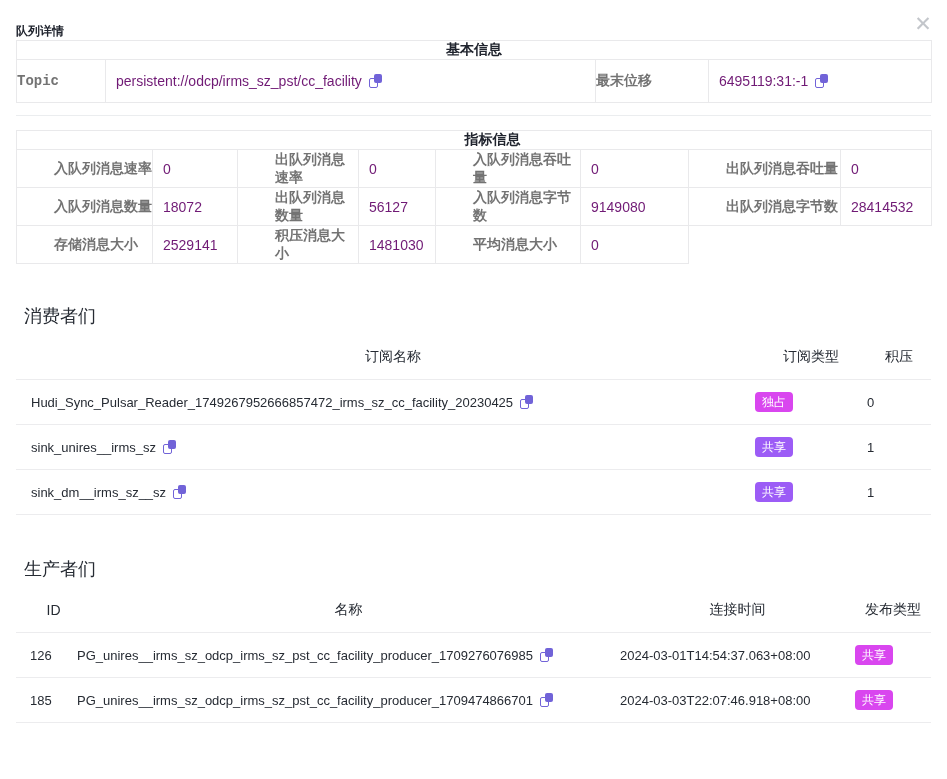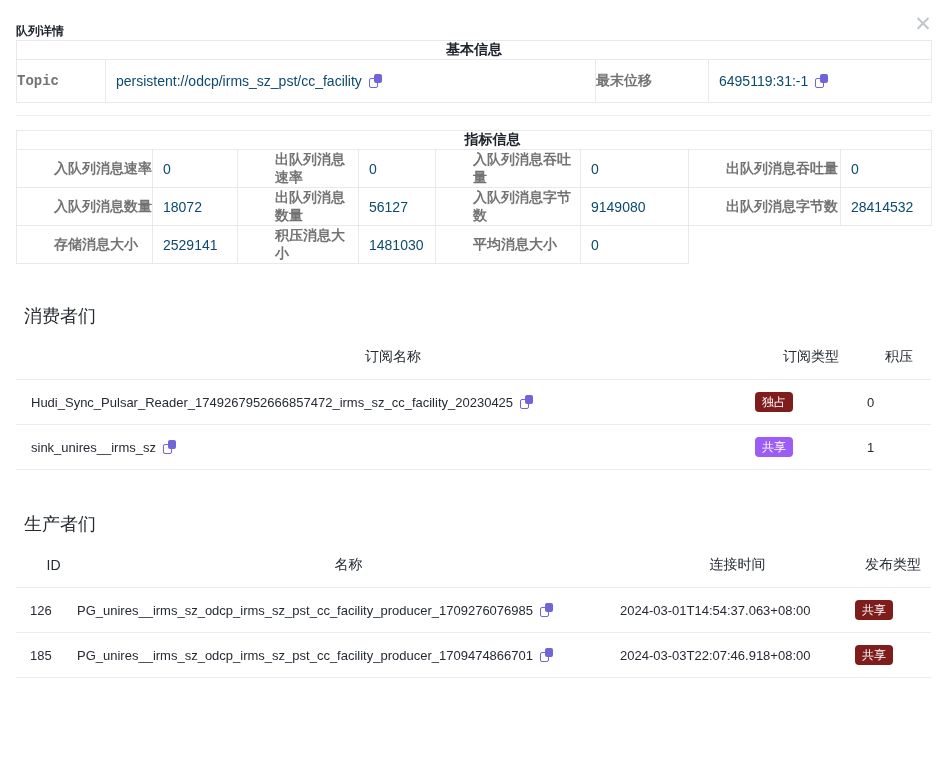--- a/index.html
+++ b/index.html
@@ -9,21 +9,21 @@
 
   
   .modal-header { padding:21px 16px 0 16px; }
   .modal-title { font-size:12px; font-weight:bold; color:#20242e; }
   .close-btn { position:absolute; top:12px; right:12px; width:24px; height:24px;
     border:none; background:transparent; color:#c3c6cb; font-size:21px; line-height:24px;
     cursor:pointer; font-weight:200; }
 
   
   table.desc { border-collapse:collapse; margin:0 16px; table-layout:fixed; width:915px; font-size:14px; }
-  table.desc td { border:1px solid #e9e9eb; color:#0c4a6e; }
+  table.desc td { border:1px solid #e9e9eb; color:#701a75; }
   table.desc td.hdr { text-align:center; font-weight:bold; height:19px; color:#20242e; }
   table.desc td.lbl { text-align:left; font-weight:bold; color:#737373;font-family:Liberation Mono, monospace; }
   table.desc td.val { text-align:left; padding-left:10px; font-weight:normal; }
   .basic-table { margin-top:21px; }
   .basic-table td.row-cell { height:43px; }
   .metric-table td { height:38px;padding-left:37px; }
   table.desc td.blank { border:none; }
 
   .divider { margin:12px 16px 14px 16px; border:none; border-top:1px solid #ebedef; height:0; }
 
@@ -34,21 +34,21 @@
   table.list th { font-size:14px; font-weight:normal; color:#262b33; text-align:center;
     padding:20px 0 13px 0; border-bottom:1px solid #ececee; }
   table.list td { font-size:13px; color:#262b33; height:45px; border-bottom:1px solid #ececee; padding:0; }
   .pad-l15 { padding-left:15px !important; }
   .pad-l14 { padding-left:14px !important; }
   .producer-list th { padding-top:28px; }
 
   
   .badge { display:inline-block; padding:3px 7px; border-radius:4px; color:#ffffff;
     font-size:12px; line-height:14px; }
-  .badge-pink   { background:#7f1d1d; }
+  .badge-pink   { background:#d946ef; }
   .badge-purple { background:#9c5cf6; }
 
   
   .copy-icon { position:relative; display:inline-block; width:13px; height:14px;
     margin-left:7px; vertical-align:-2px; cursor:pointer; }
   .copy-icon::before { content:""; position:absolute; left:0; bottom:0; width:7px; height:8px;
     border:1.5px solid #7163d8; border-radius:2px; }
   .copy-icon::after { content:""; position:absolute; right:0; top:0; width:8px; height:9px;
     background:#7163d8; border-radius:2px; }
 </style>
@@ -160,20 +160,29 @@
     </tr>
     <tr>
       <td class="pad-l15">
         <span>sink_unires__irms_sz</span><span class="copy-icon"></span>
       </td>
       <td>
         <span class="badge badge-purple">共享</span>
       </td>
       <td>1</td>
     </tr>
+    <tr>
+      <td class="pad-l15">
+        <span>sink_dm__irms_sz__sz</span><span class="copy-icon"></span>
+      </td>
+      <td>
+        <span class="badge badge-purple">共享</span>
+      </td>
+      <td>1</td>
+    </tr>
   </tbody>
     </table>
 
   <div class="section-title producers">生产者们</div>
 
   <table class="list producer-list">
     <colgroup>
         <col style="width:61px">
         <col style="width:543px">
         <col style="width:235px">

